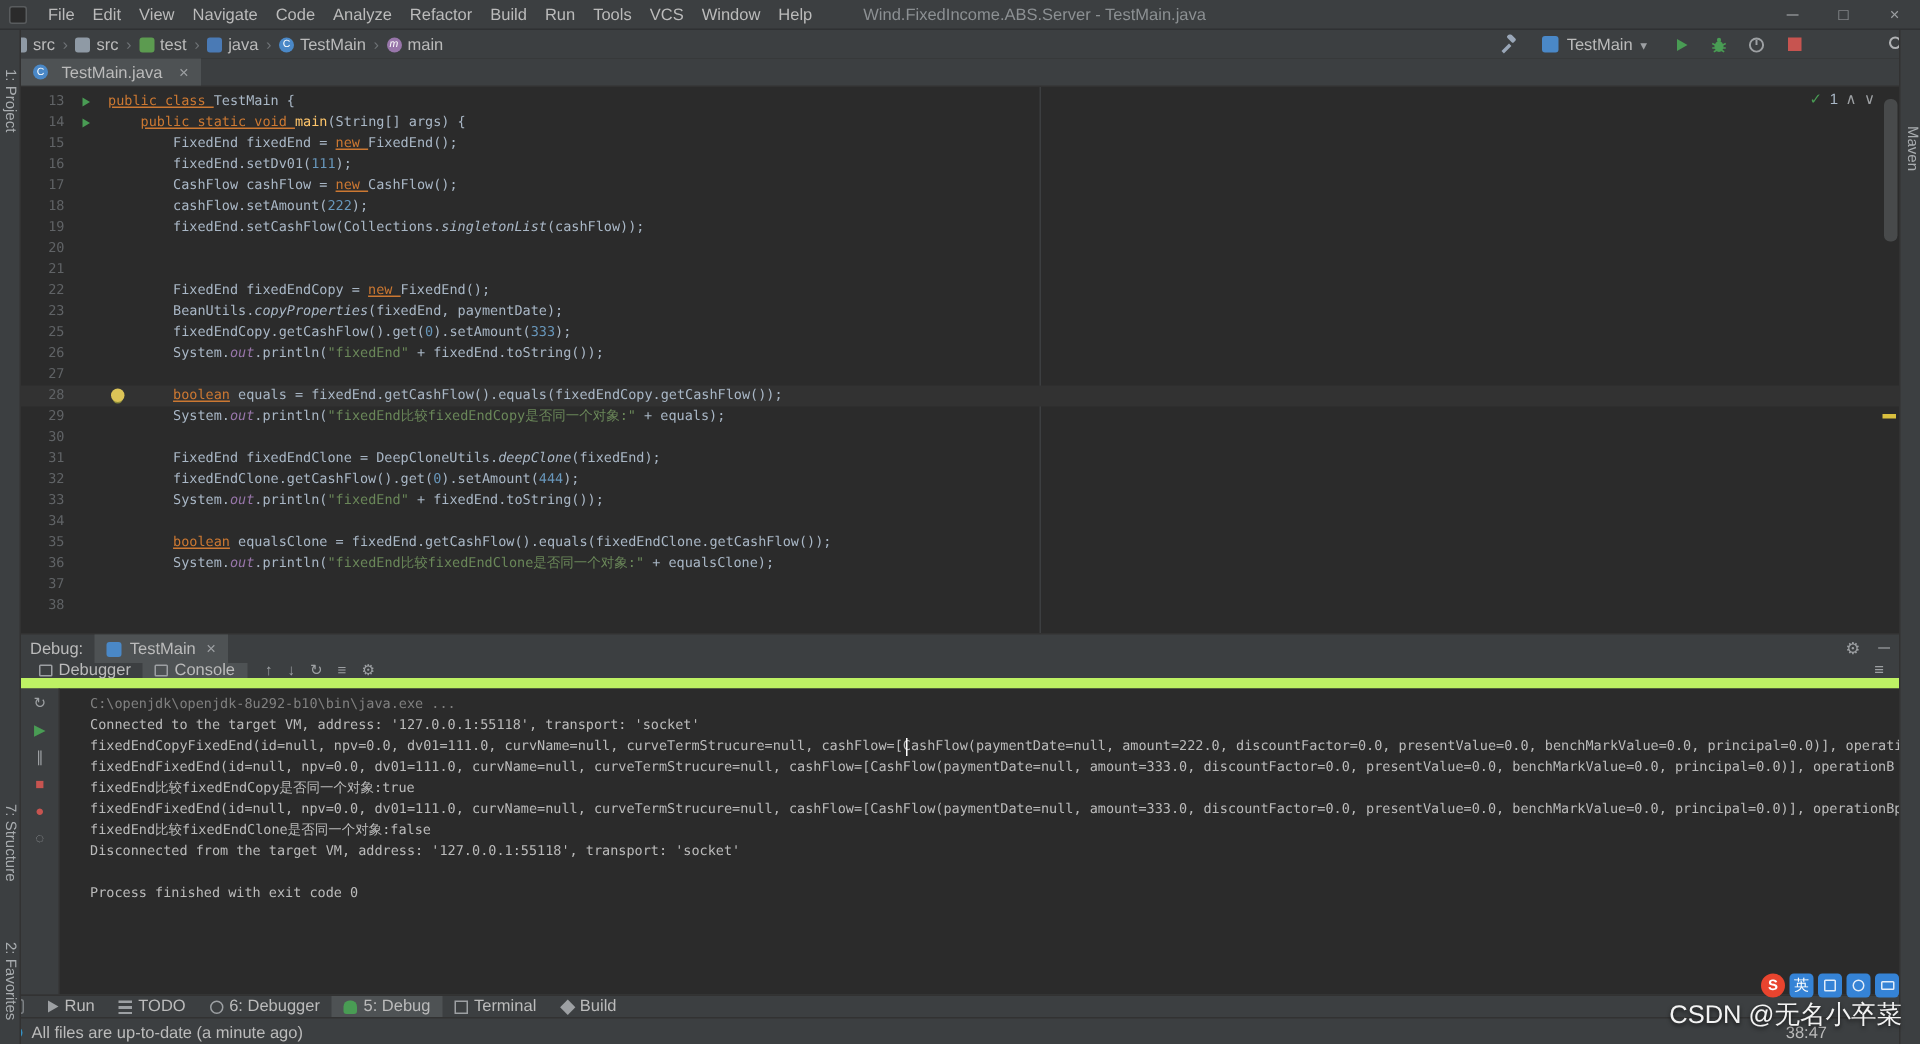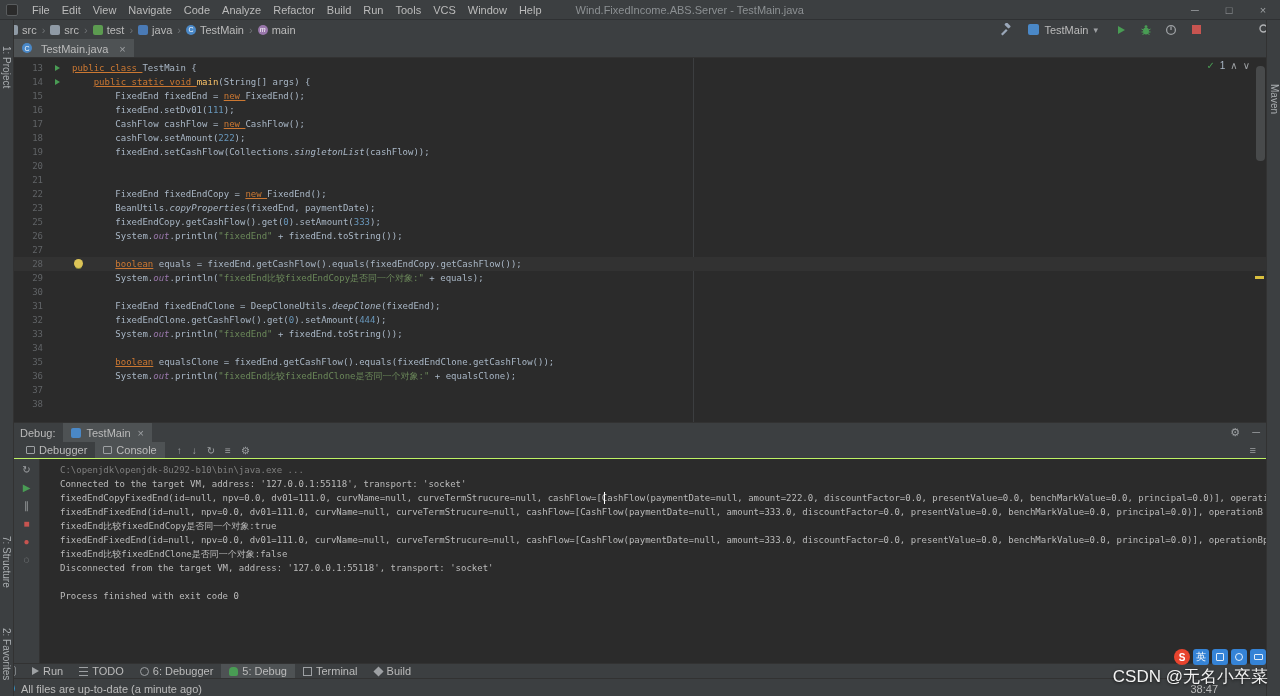--- a/index.html
+++ b/index.html
@@ -72,21 +72,21 @@
   .inspect .chev { cursor:pointer; }
 
   
   .debug-panel { position:absolute; top:422px; left:14px; right:14px; height:241px; background:#3c3f41; border-top:1px solid #323232; }
   .dbg-header { height:19px; display:flex; align-items:center; padding:0 6px; gap:8px; }
   .dbg-label { color:#bbbbbb; }
   .session-tab { display:flex; align-items:center; gap:5px; height:100%; padding:0 8px; background:#4e5254; cursor:pointer; }
   .session-ico { width:10px; height:10px; border-radius:2px; background:#4a88c7; }
   .hdr-icons { margin-left:auto; display:flex; gap:12px; color:#9da0a3; }
   .hdr-icons span { cursor:pointer; }
-  .dbg-tabs { height:17px; display:flex; align-items:center; padding-left:4px; gap:2px; border-bottom:1px solid #bef264; }
+  .dbg-tabs { height:17px; display:flex; align-items:center; padding-left:4px; gap:2px; border-bottom:7px solid #bef264; }
   .dtab { display:flex; align-items:center; gap:4px; height:100%; padding:0 8px; color:#bbbbbb; cursor:pointer; }
   .dtab.active { background:#4e5254; }
   .dt-ico { width:9px; height:8px; border:1px solid #9da0a3; border-radius:1px; }
   .tb-icons { display:flex; align-items:center; gap:10px; margin-left:10px; color:#9da0a3; font-size:10px; }
   .tb-icons span { cursor:pointer; }
   .tb-right { margin-left:auto; margin-right:10px; color:#9da0a3; }
   .dbg-body { position:absolute; top:36px; bottom:0; left:0; right:0; display:flex; }
   .dbg-strip { width:26px; background:#3c3f41; border-right:1px solid #323232; display:flex; flex-direction:column; align-items:center; padding-top:6px; gap:8px; }
   .dico { font-size:10px; color:#9da0a3; cursor:pointer; line-height:10px; }
   .dico.green { color:#499C54; }

